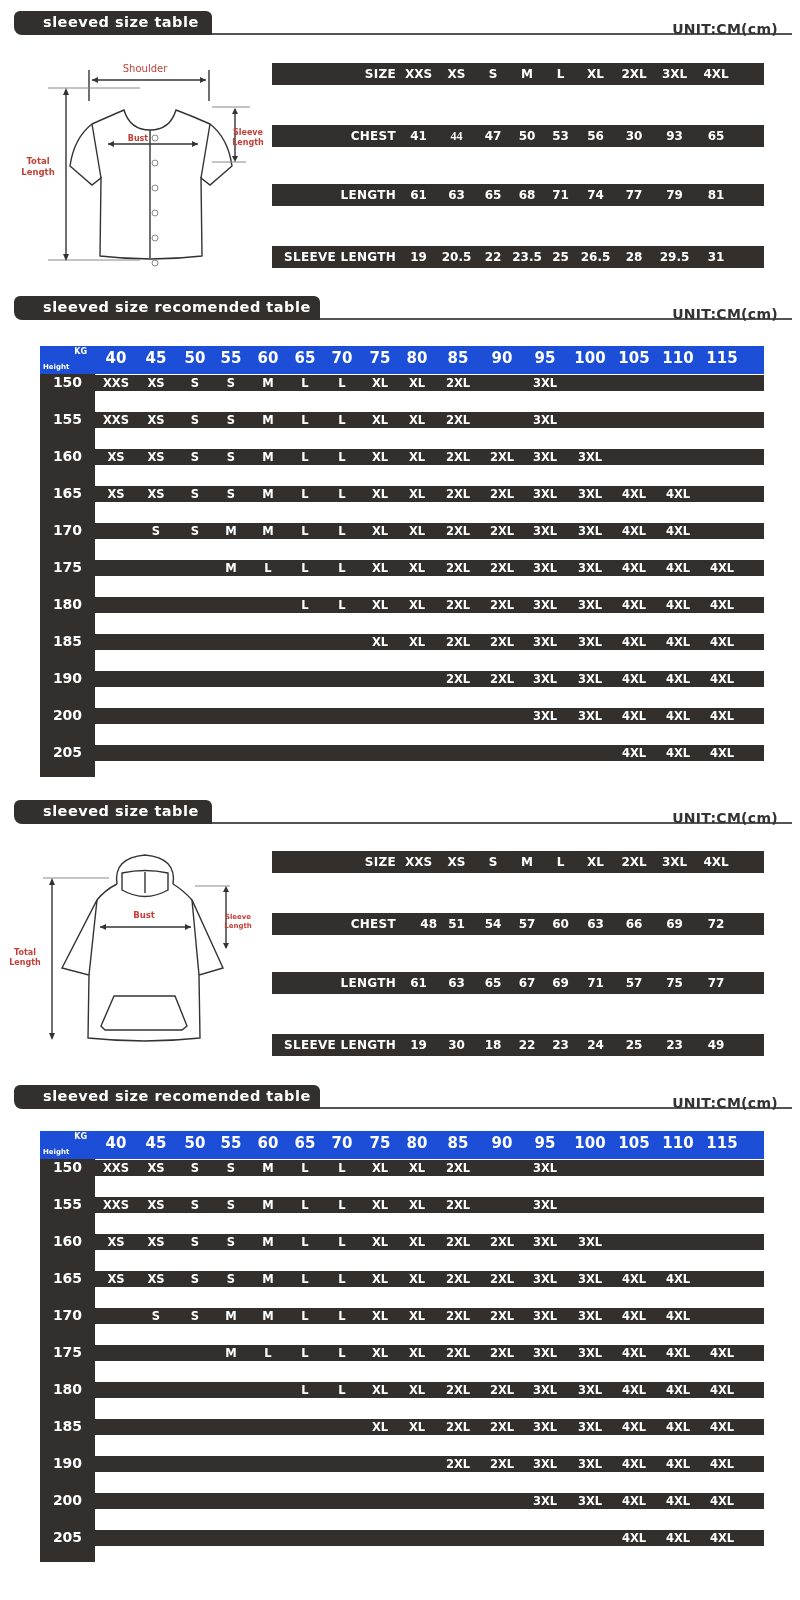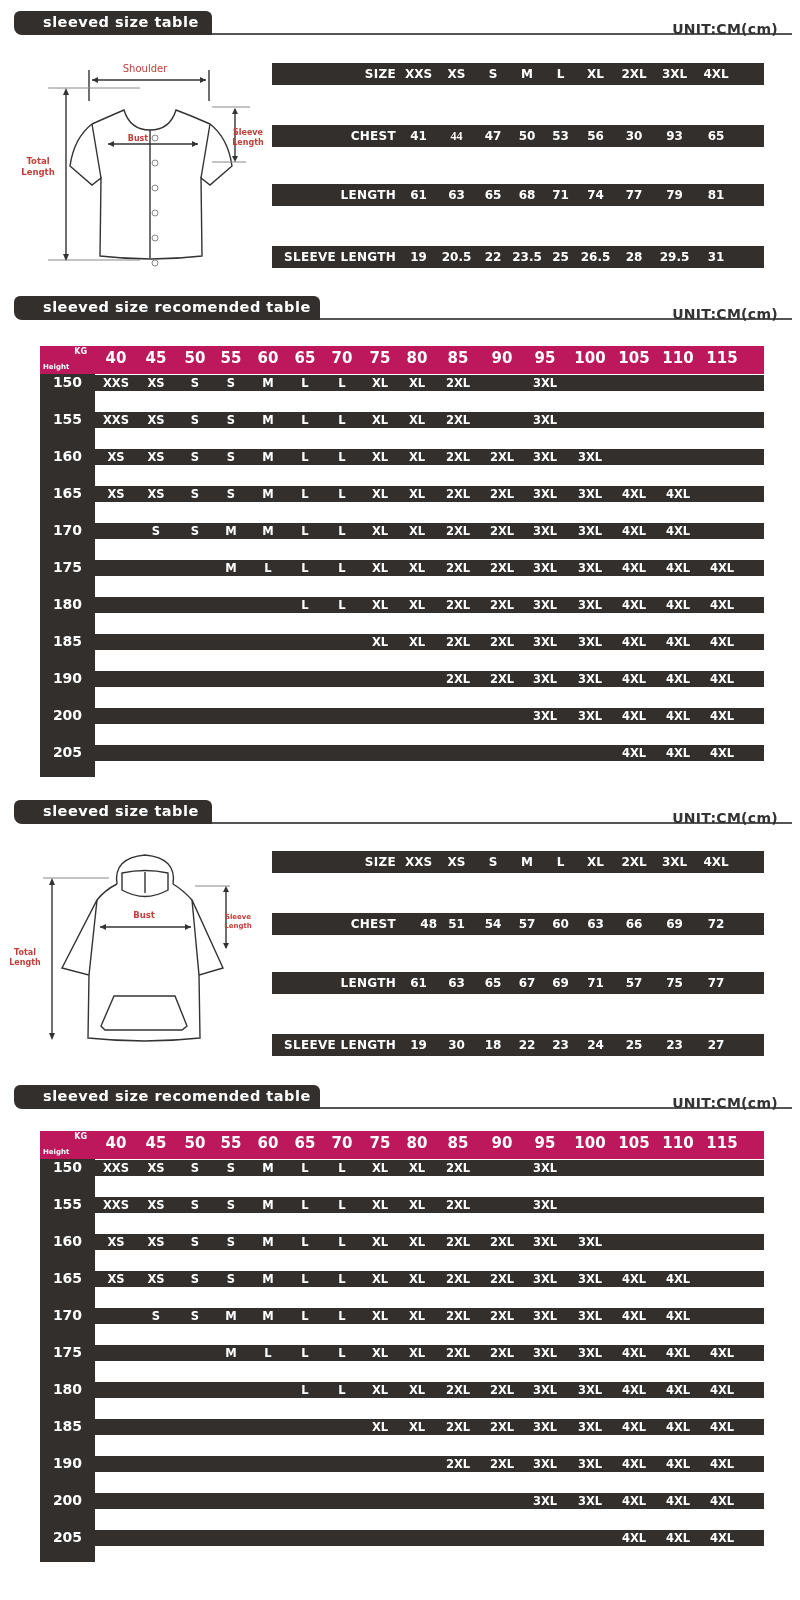--- a/index.html
+++ b/index.html
@@ -25,21 +25,21 @@
     color: #fff; font-weight: bold; font-size: 12px;
     display: flex; align-items: center;
   }
   .size-row .label { width: 128px; text-align: right; padding-right: 4px; letter-spacing: 0.3px; }
   .size-row .cell { text-align: center; }
 
   
   .rec { position: absolute; left: 40px; width: 724px; }
   .rec .leftcol { position: absolute; left: 0; top: 0; width: 55px; background: #322f2d; }
   .rec .headrow {
-    position: absolute; left: 0; top: 0; width: 724px; height: 28px; background: #be185d;
+    position: absolute; left: 0; top: 0; width: 724px; height: 28px; background: #1d4ed8;
     color: #fff;
   }
   .rec .corner { position: absolute; left: 0; top: 0; width: 55px; height: 28px; }
   .rec .corner .kg { position: absolute; right: 8px; top: 1px; font-size: 8px; font-weight: bold; }
   .rec .corner .ht { position: absolute; left: 3px; bottom: 3px; font-size: 7px; font-weight: bold; }
   .rec .hcell {
     position: absolute; top: 3px; font-size: 15px; font-weight: bold; text-align: center; width: 40px; margin-left: -20px;
   }
   .rec .rowbar {
     position: absolute; left: 55px; width: 669px; height: 16px; background: #322f2d;
@@ -406,21 +406,21 @@
     <div class="size-row" style="top: 183px;">
       <span class="label">SLEEVE LENGTH</span>
       <span class="cell" style="width: 37px;">19</span>
       <span class="cell" style="width: 39px;">30</span>
       <span class="cell" style="width: 34px;">18</span>
       <span class="cell" style="width: 34px;">22</span>
       <span class="cell" style="width: 33px;">23</span>
       <span class="cell" style="width: 37px;">24</span>
       <span class="cell" style="width: 40px;">25</span>
       <span class="cell" style="width: 41px;">23</span>
-      <span class="cell" style="width: 42px;">27</span>
+      <span class="cell" style="width: 42px;">49</span>
     </div>
   </div>
 
 <div class="section-header" style="top:1085px;">
   <div class="tab" style="width:306px;">sleeved size recomended table</div>
   <div class="rule" style="width:472px;"></div>
   <div class="unit" style="top:10px;">UNIT:CM(cm)</div>
 </div>
 
 <div class="rec" id="rec1" style="top:1131px;">

